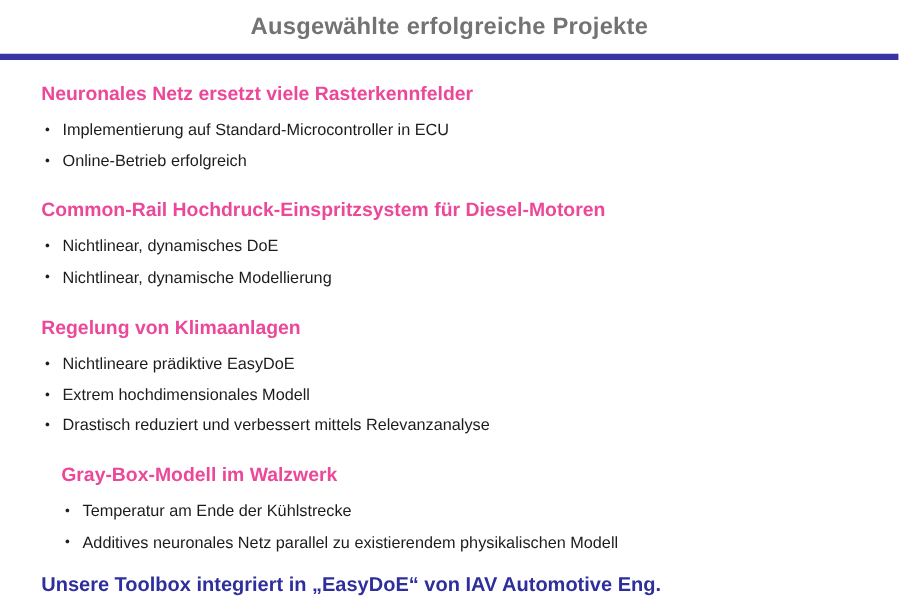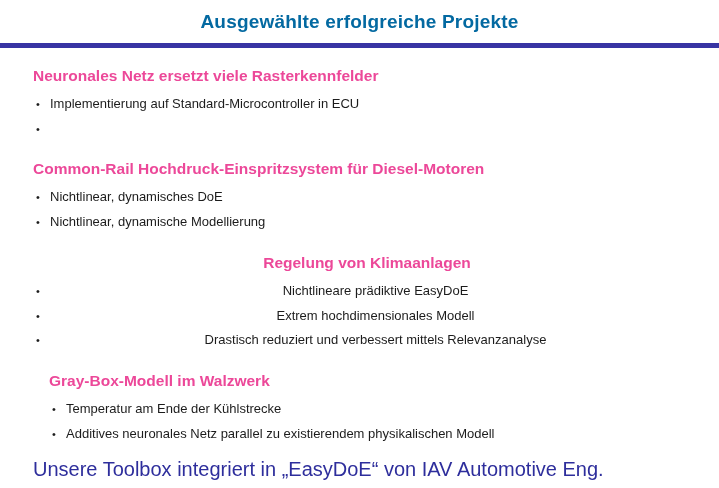--- a/index.html
+++ b/index.html
@@ -17,21 +17,21 @@
   }
   .slide-title {
     position: absolute;
     left: 0;
     right: 0;
     top: 8px;
     text-align: center;
     font-size: 19px;
     line-height: 27px;
     font-weight: bold;
-    color: #0369a1;
+    color: #737373;
     letter-spacing: 0.2px;
   }
   .title-rule {
     position: absolute;
     left: 0;
     top: 43px;
     width: 719px;
     height: 5px;
     background: #3834a3;
   }
@@ -65,48 +65,49 @@
     top: 0;
     font-size: 11px;
     line-height: 24.5px;
     color: #1c1c1c;
   }
   .closing-line {
     position: absolute;
     left: 33px;
     right: 18px;
     top: 459px;
-    font-size: 20px;
+    font-size: 16px;
     line-height: 20px;
-    font-weight: normal;
+    font-weight: bold;
     color: #2e2e9c;
   }
   #sec-0 { top: 66px; }
   #sec-1 { top: 159px; }
-  #sec-2 { top: 253px; text-align: center; }
+  #sec-2 { top: 253px; }
   #sec-3 { top: 371px; margin-left: 16px; }
 </style>
 </head>
 <body>
 
 <div class="slide">
 
   <div class="slide-title">Ausgewählte erfolgreiche Projekte</div>
 
   <div class="title-rule"></div>
 
   <div class="section" id="sec-0">
     <h2 class="section-heading">Neuronales Netz ersetzt viele Rasterkennfelder</h2>
     <ul class="bullets">
       <li>
         <span class="bullet-glyph">•</span>
         <span>Implementierung auf Standard-Microcontroller in ECU</span>
       </li>
       <li>
         <span class="bullet-glyph">•</span>
+        <span>Online-Betrieb erfolgreich</span>
       </li>
     </ul>
   </div>
 
   <div class="section" id="sec-1">
     <h2 class="section-heading">Common-Rail Hochdruck-Einspritzsystem für Diesel-Motoren</h2>
     <ul class="bullets">
       <li>
         <span class="bullet-glyph">•</span>
         <span>Nichtlinear, dynamisches DoE</span>

